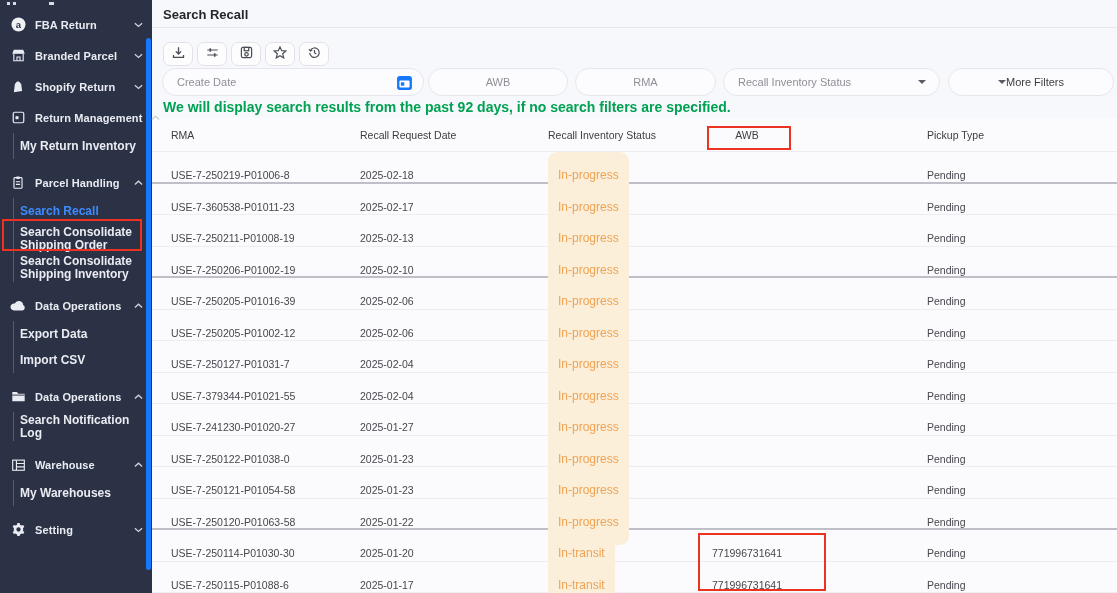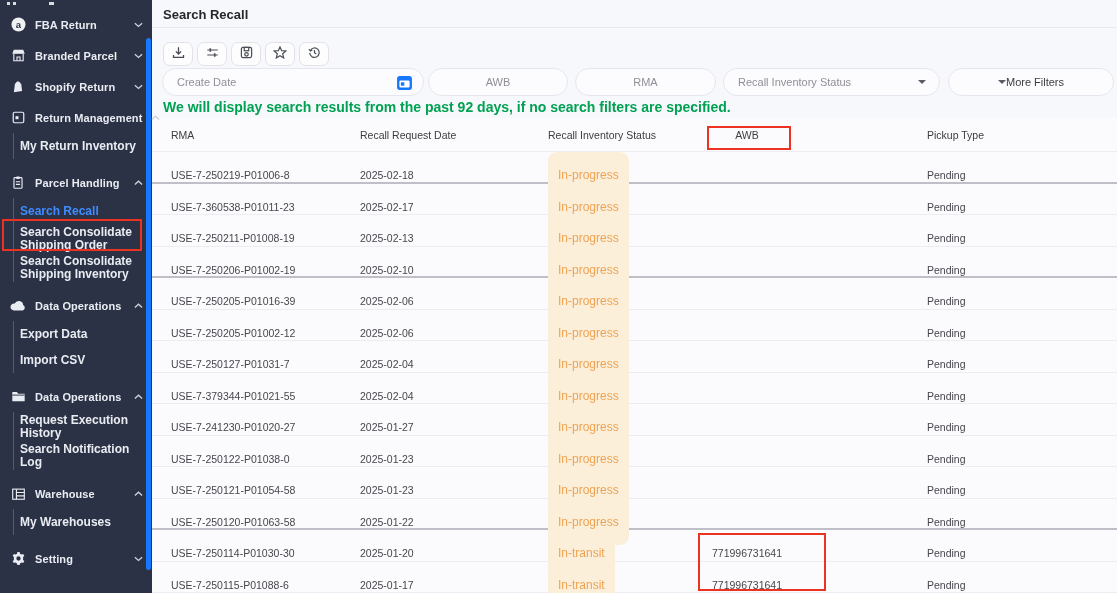--- a/index.html
+++ b/index.html
@@ -199,21 +199,20 @@
               </svg>
             </span>
             <span class="g-label">Data Operations</span>
             <span class="chev">
               <svg width="9" height="6" viewBox="0 0 10 6" fill="none" stroke="#ccd1da" stroke-width="1.5">
                 <path d="M1 4.6 L5 1 L9 4.6"></path>
               </svg>
             </span>
           </div>
           <div class="side-children">
-            <div class="side-sub">Request Execution History</div>
             <div class="side-sub">Search Notification Log</div>
           </div>
         </div>
         <div class="side-section has-children">
           <div class="side-group">
             <span class="g-icon">
               <svg width="15" height="14" viewBox="0 0 16 14" fill="none" stroke="#e9ecf2" stroke-width="1.2">
                 <rect x="1.8" y="1.8" width="12.4" height="10.8"></rect>
                 <path d="M5.8 1.8 V12.6 M5.8 5.4 H14.2 M5.8 9 H14.2"></path>
               </svg>

